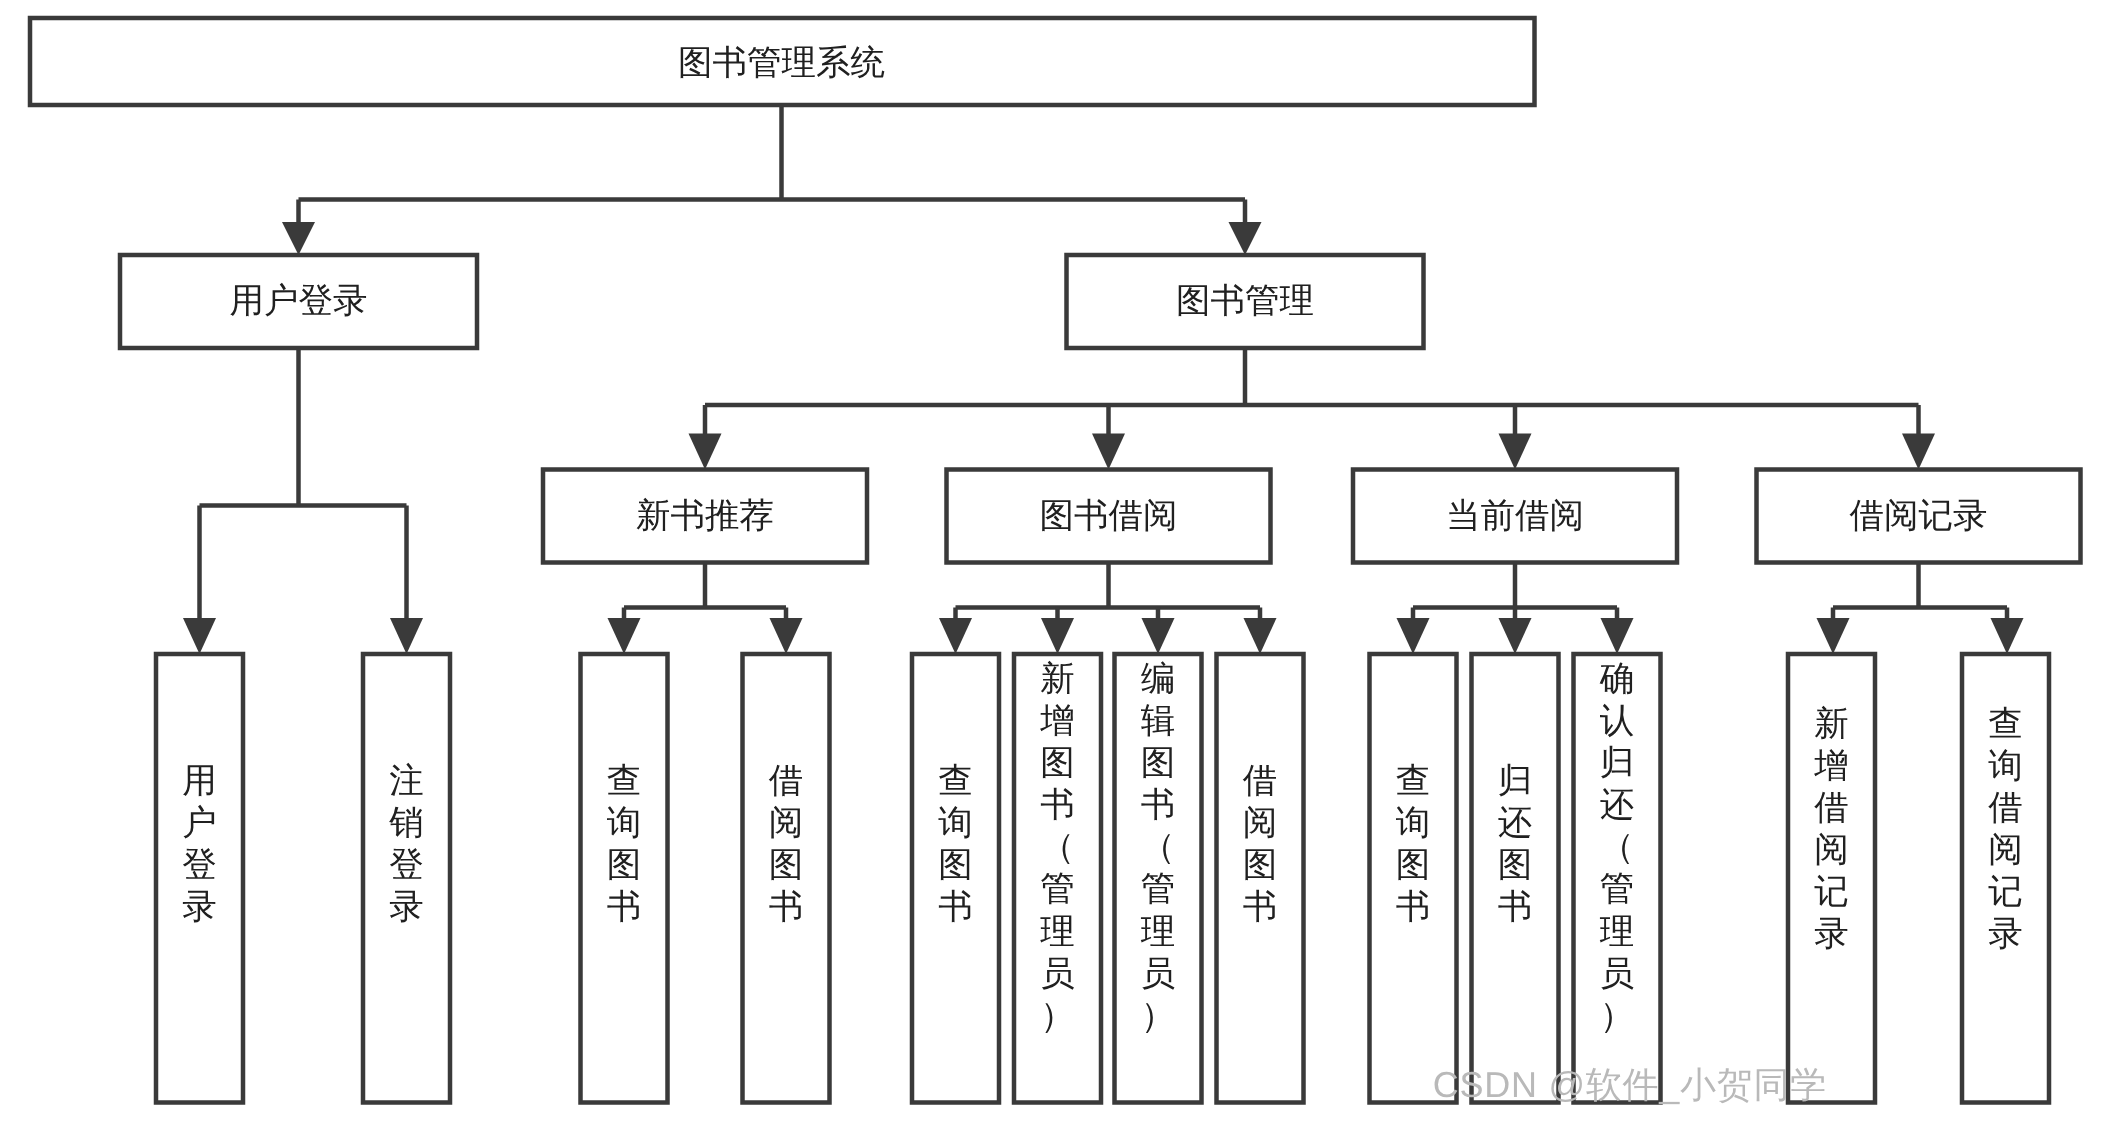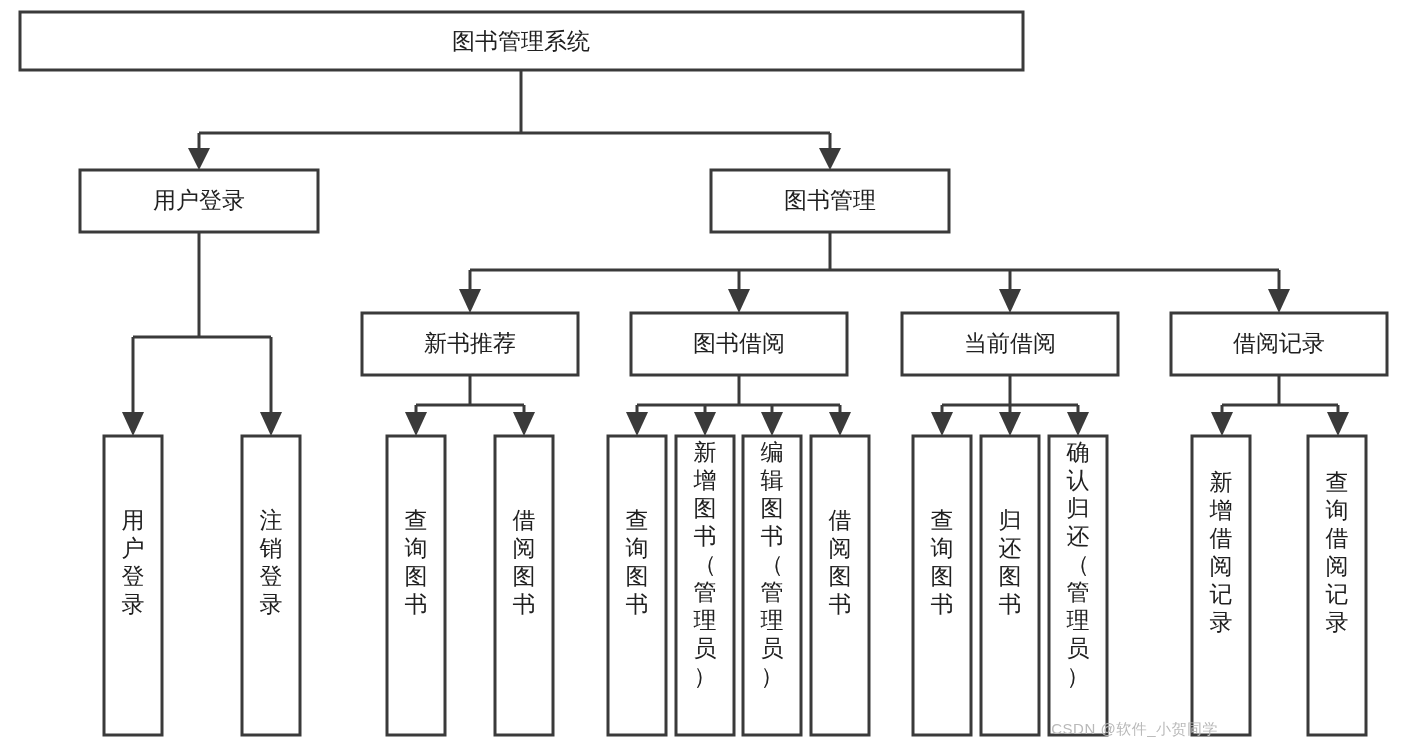--- a/index.html
+++ b/index.html
@@ -52,21 +52,21 @@
     font-family: "Liberation Sans", "DejaVu Sans", sans-serif;
     font-size: 23px;
     fill: #202020;
     text-anchor: middle;
   }
   .watermark {
     position: absolute;
     right: 14px;
     bottom: 8px;
     font-family: "Liberation Sans", "DejaVu Sans", sans-serif;
-    font-size: 15px;
+    font-size: 24px;
     color: #b9b9b9;
     white-space: nowrap;
     letter-spacing: 0.5px;
   }
 </style>
 </head>
 <body>
 
 <div id="diagram-root">
 

